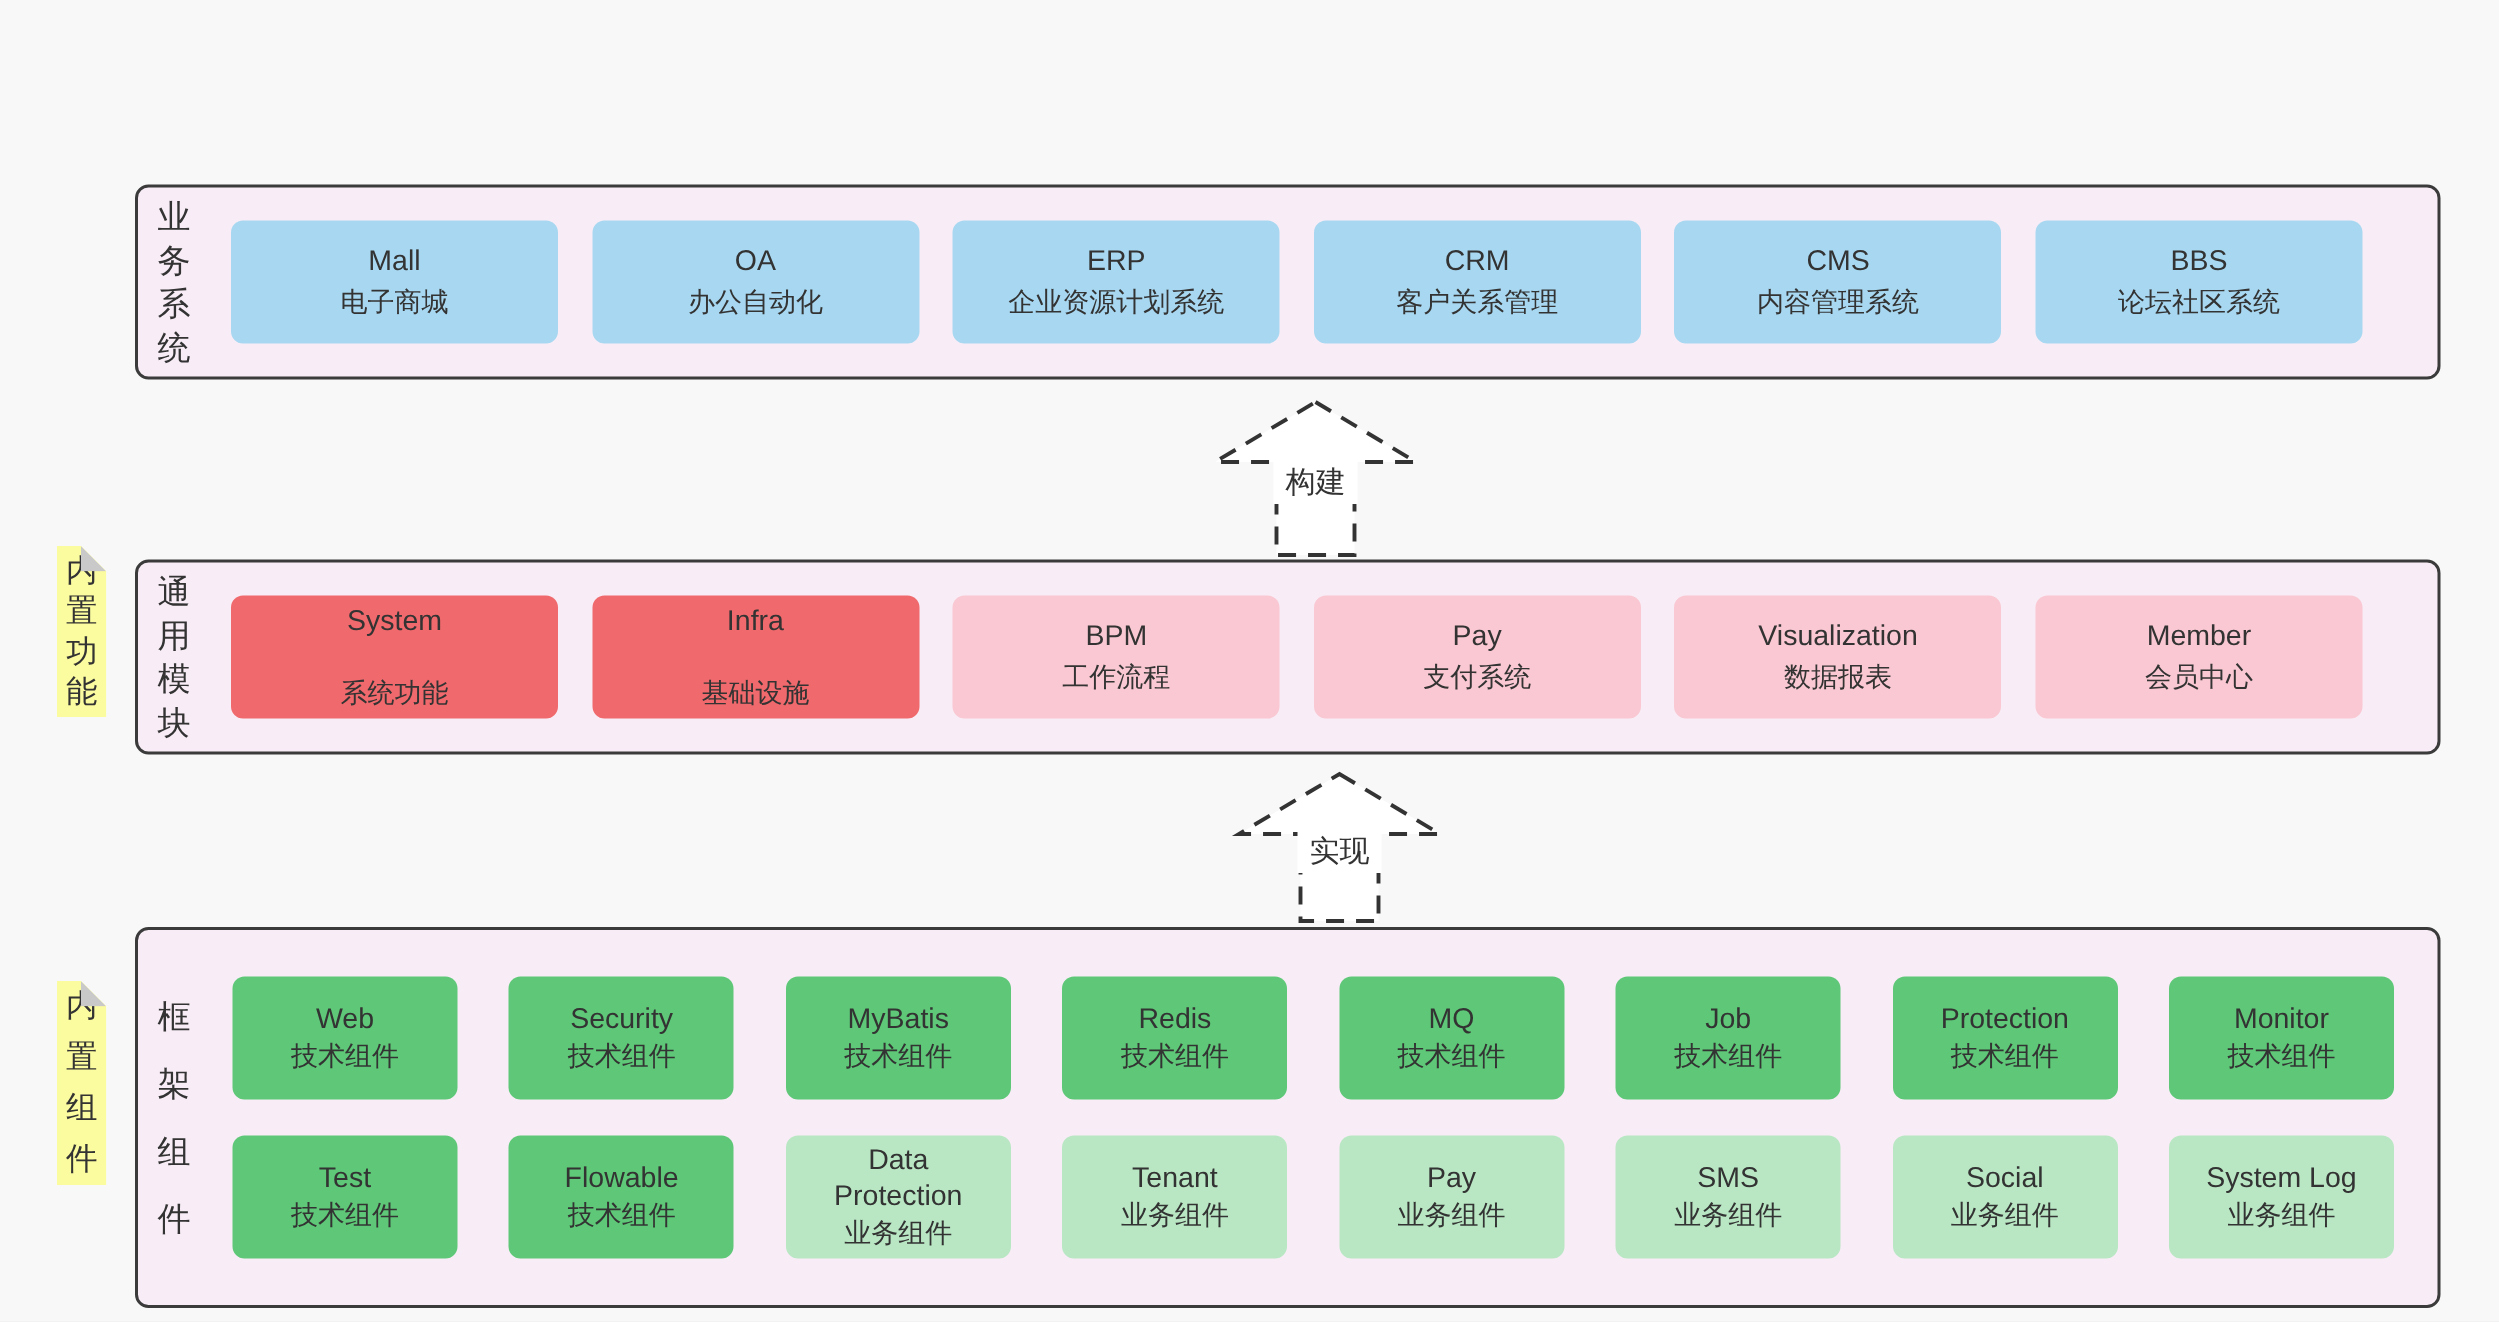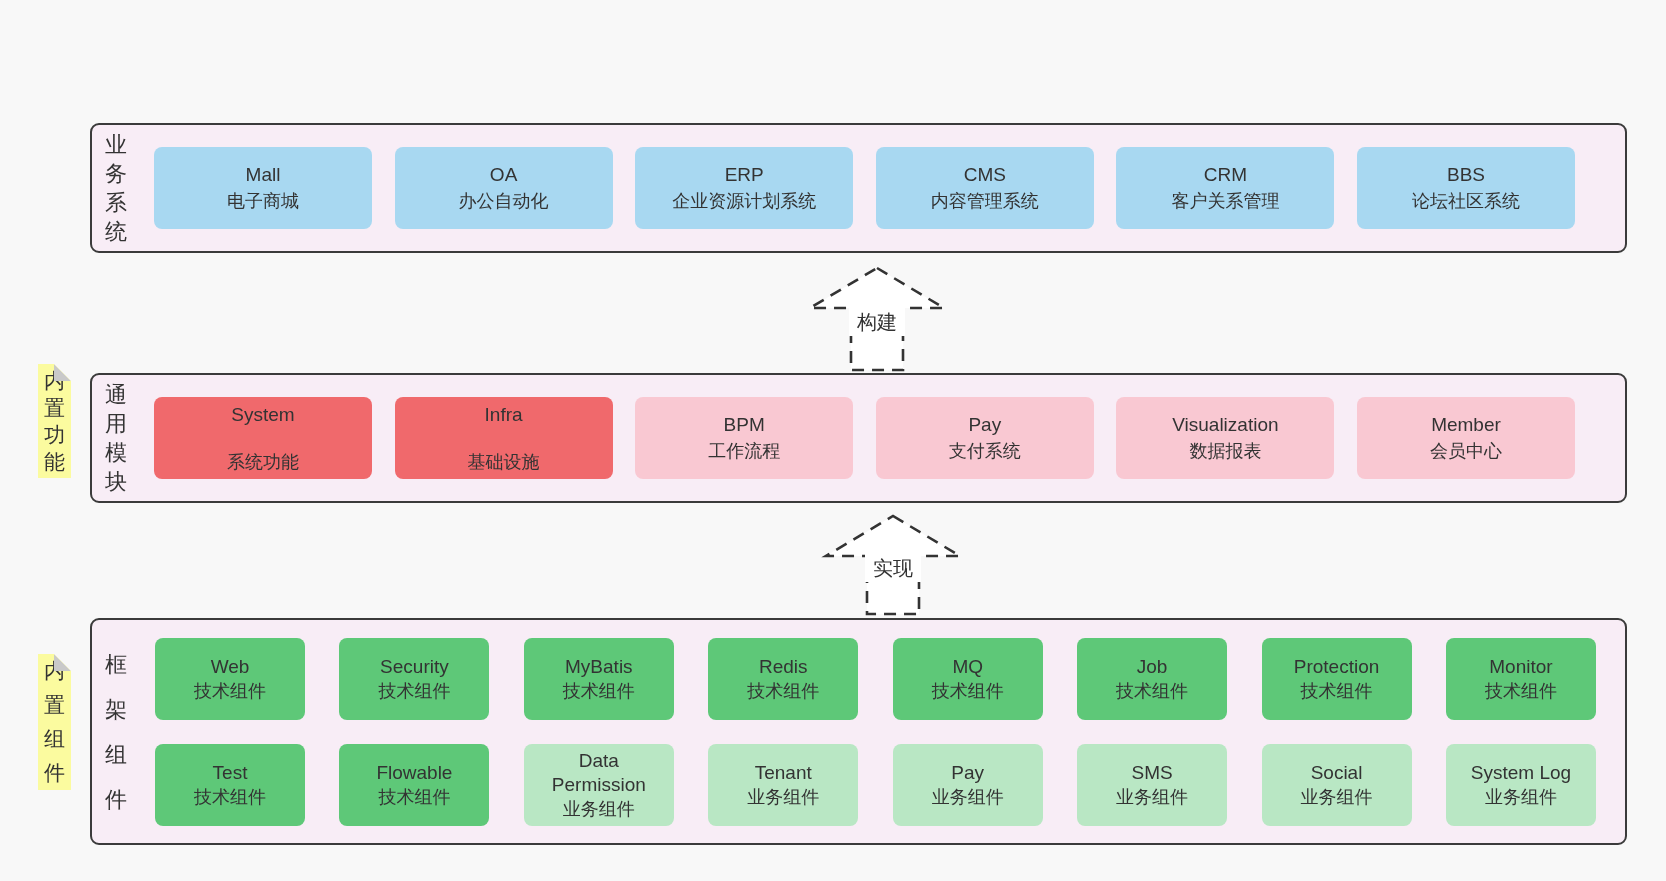--- a/index.html
+++ b/index.html
@@ -17,21 +17,21 @@
   
   .layer {
     position:absolute; left:90px; width:1537px;
     background:var(--container-bg,#f8edf6);
     border:2px solid var(--container-border,#3b3b3b);
     border-radius:9px;
     box-sizing:border-box;
   }
   #layer-0 { top:123px; height:130px; }
   #layer-1 { top:373px; height:130px;padding-left:24px; }
-  #layer-2 { top:618px; height:227px; }
+  #layer-2 { top:618px; height:254px; }
 
   .layer-label {
     position:absolute; left:11px; top:0; bottom:0;
     display:flex; align-items:center;
     font-size:22px;
   }
   .vtext {
     width:26px; word-break:break-all; text-align:center;
   }
   #layer-0 .vtext, #layer-1 .vtext { line-height:29px; }
@@ -121,26 +121,26 @@
           </div>
           <div class="box c-blue">
             <div class="box-title">OA</div>
             <div class="box-subtitle">办公自动化</div>
           </div>
           <div class="box c-blue">
             <div class="box-title">ERP</div>
             <div class="box-subtitle">企业资源计划系统</div>
           </div>
           <div class="box c-blue">
+            <div class="box-title">CRM</div>
+            <div class="box-subtitle">客户关系管理</div>
+          </div>
+          <div class="box c-blue">
             <div class="box-title">CMS</div>
             <div class="box-subtitle">内容管理系统</div>
-          </div>
-          <div class="box c-blue">
-            <div class="box-title">CRM</div>
-            <div class="box-subtitle">客户关系管理</div>
           </div>
           <div class="box c-blue">
             <div class="box-title">BBS</div>
             <div class="box-subtitle">论坛社区系统</div>
           </div>
         </div>
       </div>
   </section>
 
   <div class="arrow" id="arrow-0">
@@ -237,21 +237,21 @@
         <div class="row cols8">
           <div class="box c-green">
             <div class="box-title">Test</div>
             <div class="box-subtitle">技术组件</div>
           </div>
           <div class="box c-green">
             <div class="box-title">Flowable</div>
             <div class="box-subtitle">技术组件</div>
           </div>
           <div class="box c-green-light">
-            <div class="box-title">Data Permission</div>
+            <div class="box-title">Data Protection</div>
             <div class="box-subtitle">业务组件</div>
           </div>
           <div class="box c-green-light">
             <div class="box-title">Tenant</div>
             <div class="box-subtitle">业务组件</div>
           </div>
           <div class="box c-green-light">
             <div class="box-title">Pay</div>
             <div class="box-subtitle">业务组件</div>
           </div>

